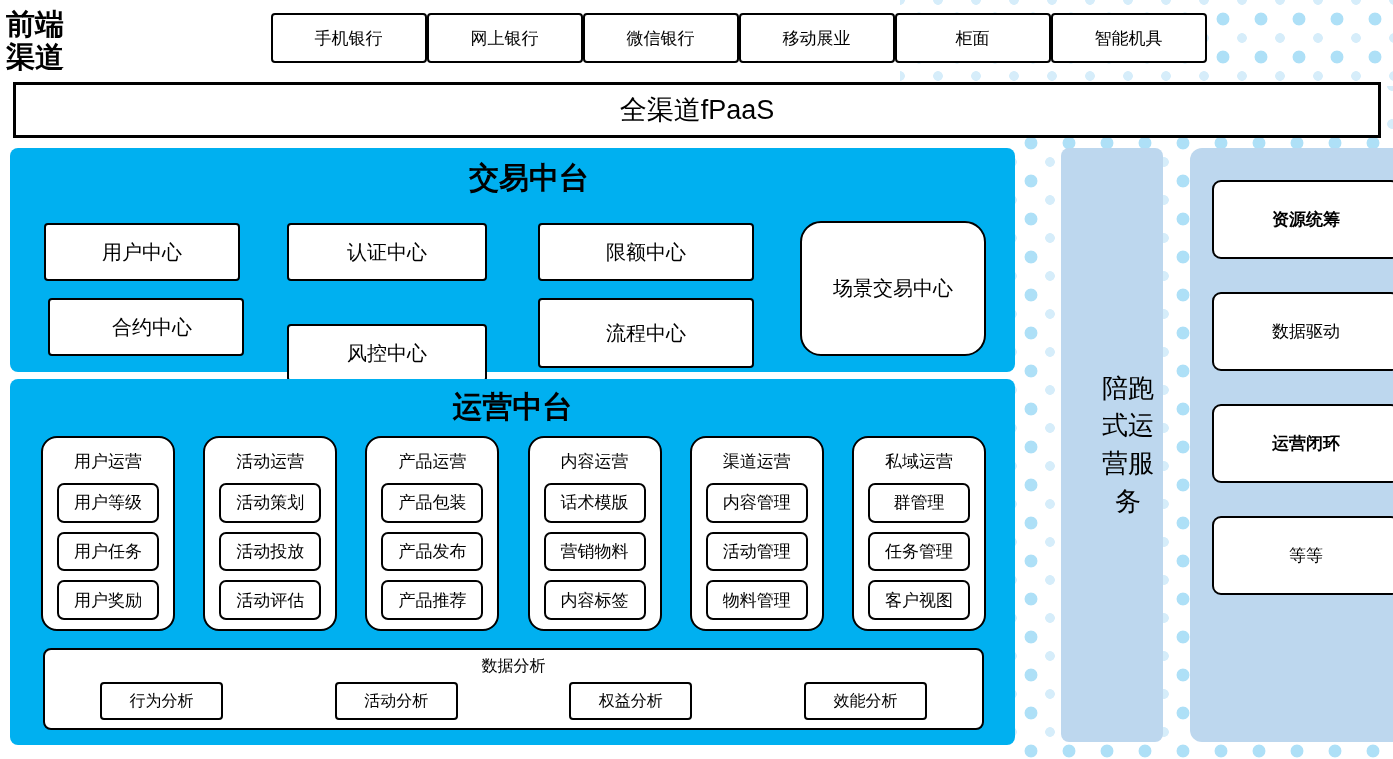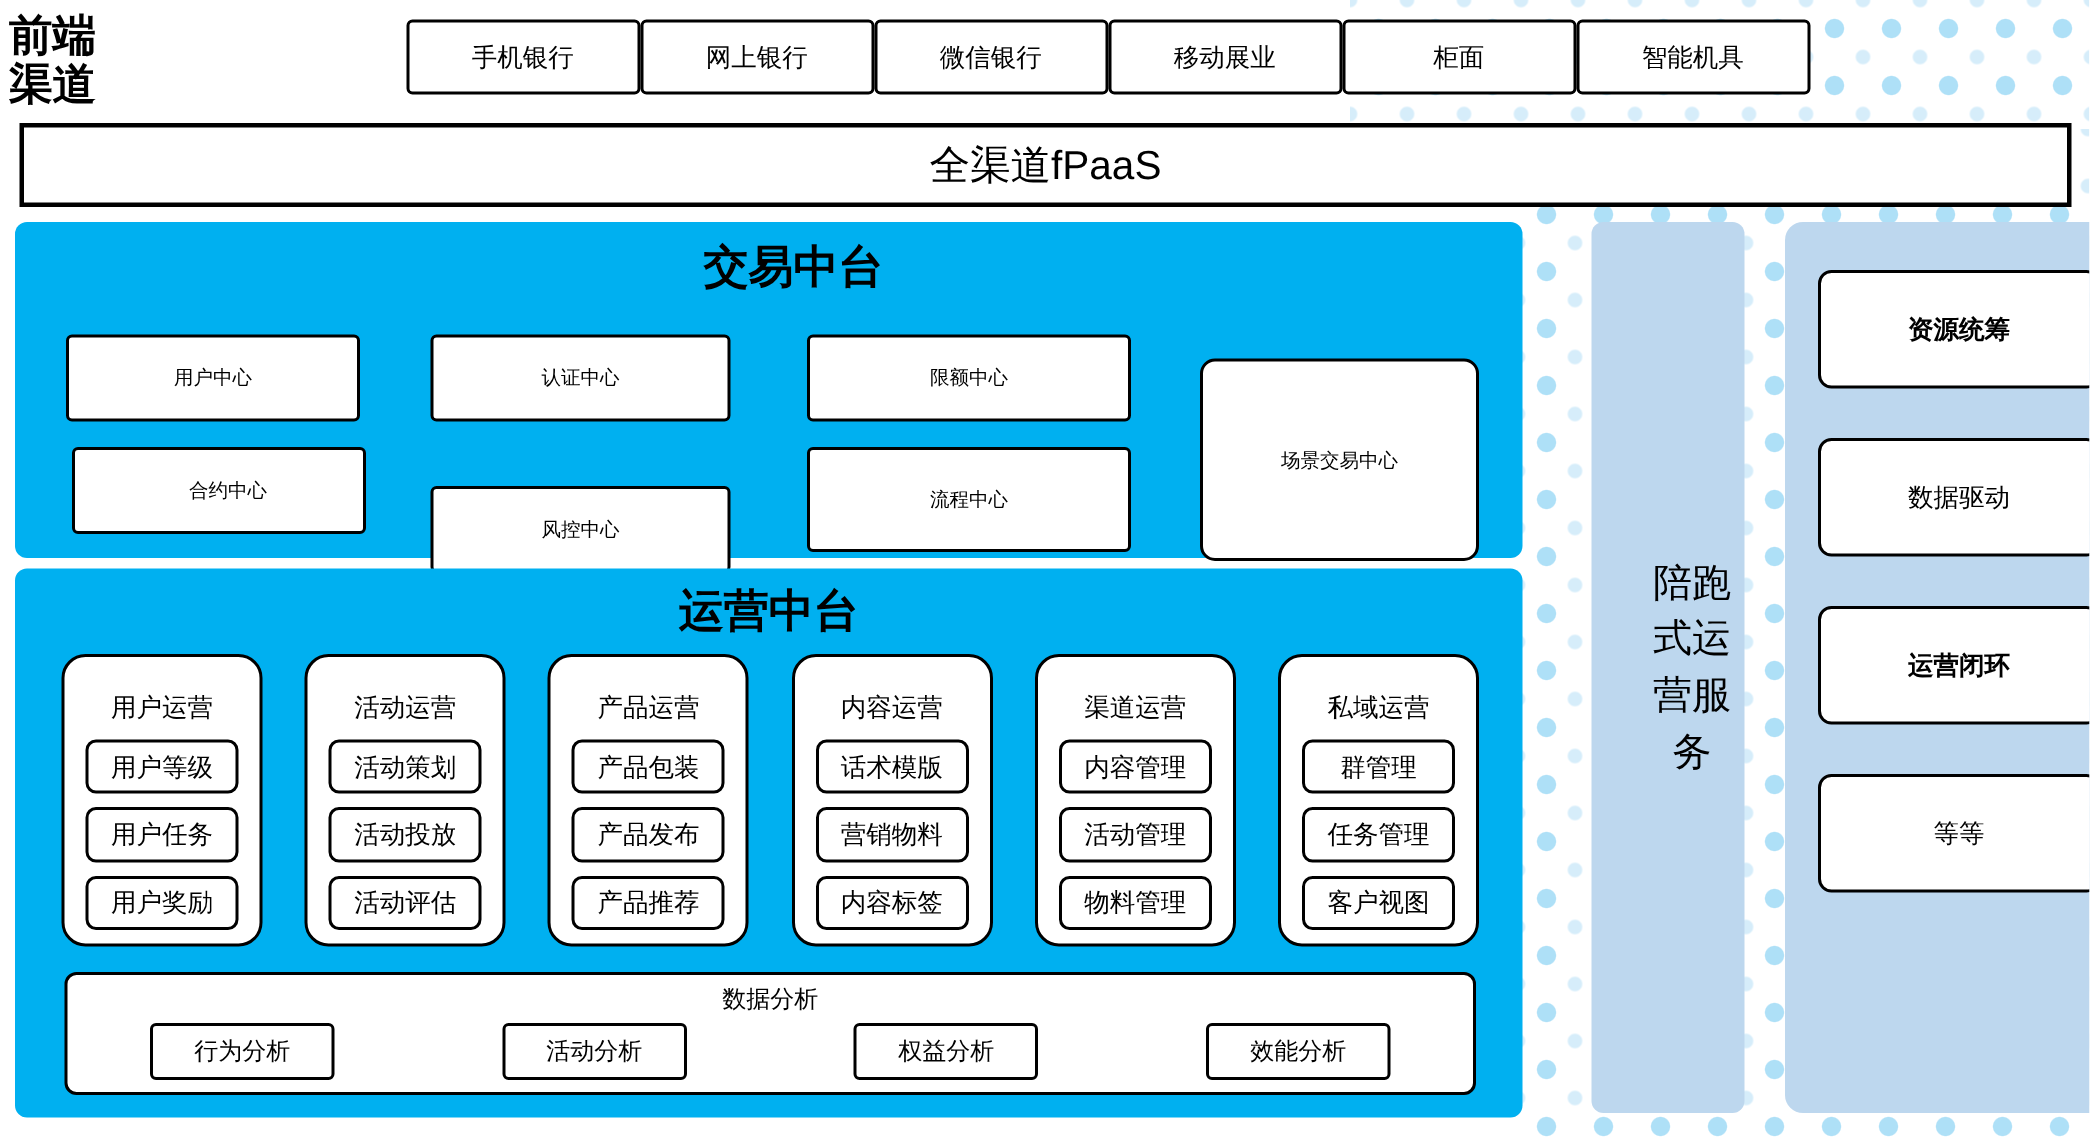--- a/index.html
+++ b/index.html
@@ -56,39 +56,39 @@
     font-family:"Liberation Serif","DejaVu Serif",serif;
     font-weight:bold; font-size:30px;
   }
   .trade   { top:148px; height:224px; }
   .operate { top:379px; height:366px; }
   .trade  .platform-title { top:10px;padding-left:33px; }
   .operate .platform-title { top:8px; }
 
   .center-box {
     position:absolute; background:#fff; border:2px solid #000; border-radius:4px;
-    display:flex; align-items:center; justify-content:center; font-size:13px;
+    display:flex; align-items:center; justify-content:center; font-size:20px;
   }
   .c0 { left:34px;  top:75px;  width:196px; height:58px; }
   .c1 { left:277px; top:75px;  width:200px; height:58px; }
   .c2 { left:528px; top:75px;  width:216px; height:58px; }
   .c3 { left:38px;  top:150px; width:196px; height:58px;padding-left:12px; }
   .c4 { left:277px; top:150px; width:200px; height:58px;margin-top:26px; }
   .c5 { left:528px; top:150px; width:216px; height:70px; }
-  .c-tall { left:790px; top:73px; width:186px; height:135px; border-radius:10px;margin-top:18px; }
+  .c-tall { left:790px; top:73px; width:186px; height:135px; border-radius:21px; }
 
   
   .groups {
     position:absolute; left:31px; top:57px; width:945px; height:191px;
     display:flex; justify-content:space-between;
   }
   .group {
     width:134px; height:195px; background:#fff;
     border:2px solid #000; border-radius:16px;
-    display:flex; flex-direction:column; align-items:center; padding-top:22px;
+    display:flex; flex-direction:column; align-items:center; padding-top:12px;
   }
   .group-title { font-size:17px; margin-bottom:10px; }
   .group-item {
     width:102px; height:43px; margin-bottom:9px;
     border:2px solid #000; border-radius:7px; background:#fff;
     display:flex; align-items:center; justify-content:center; font-size:17px;
   }
 
   
   .analysis {

